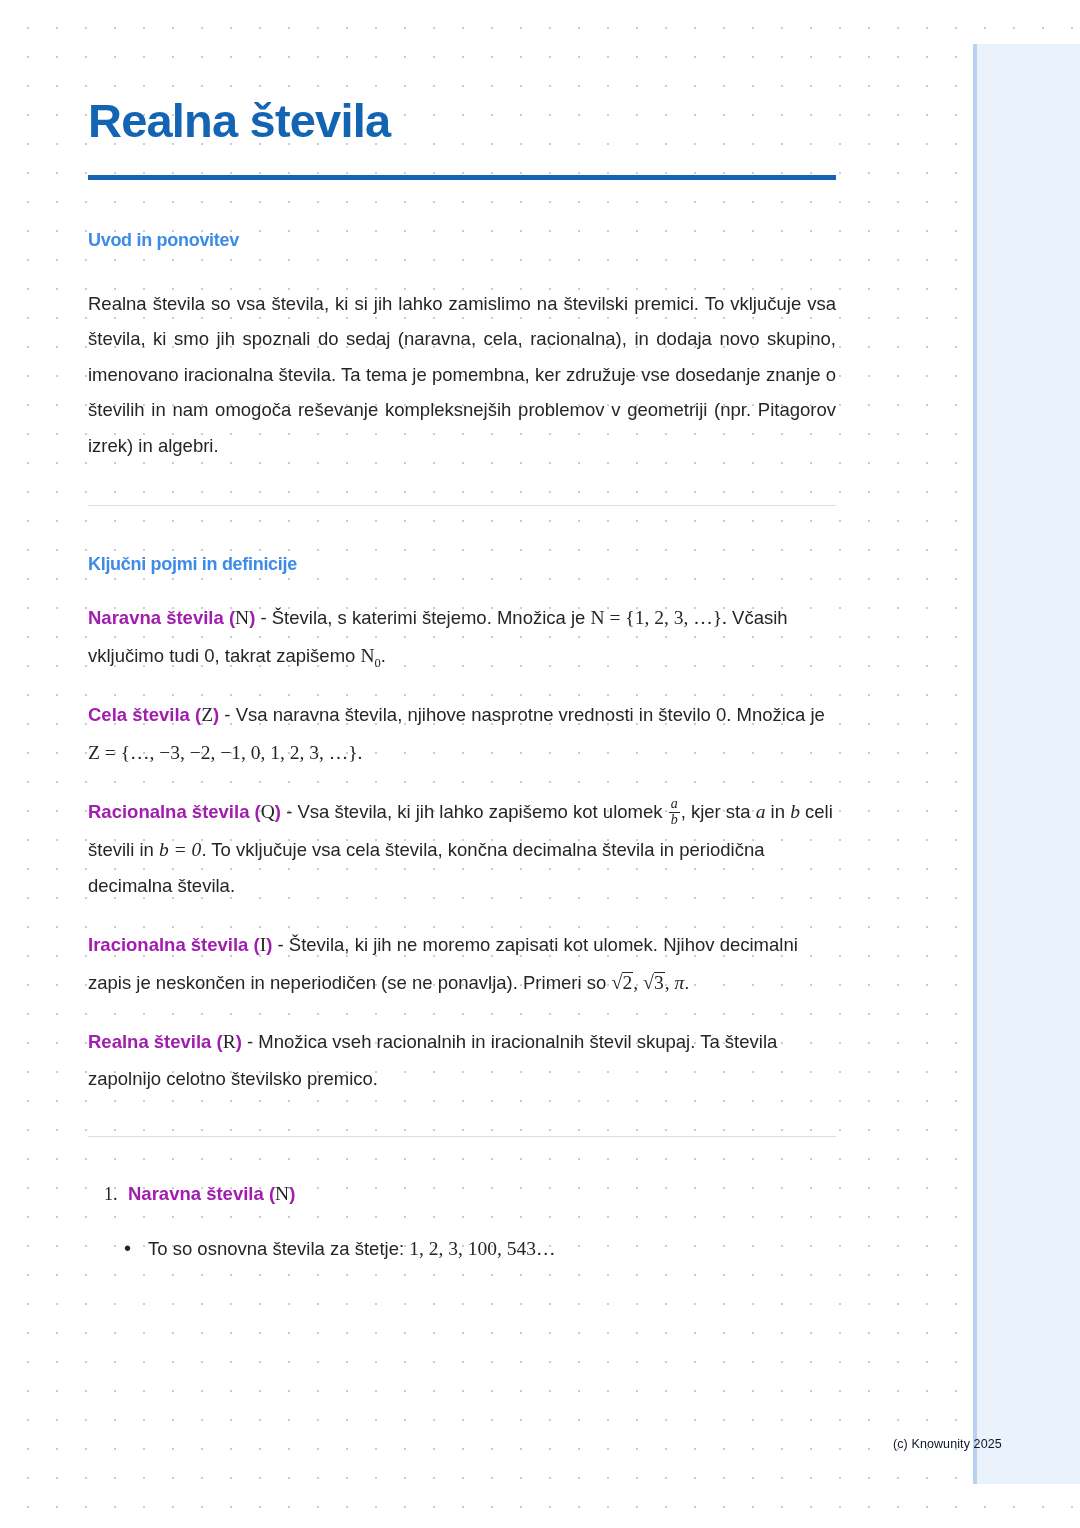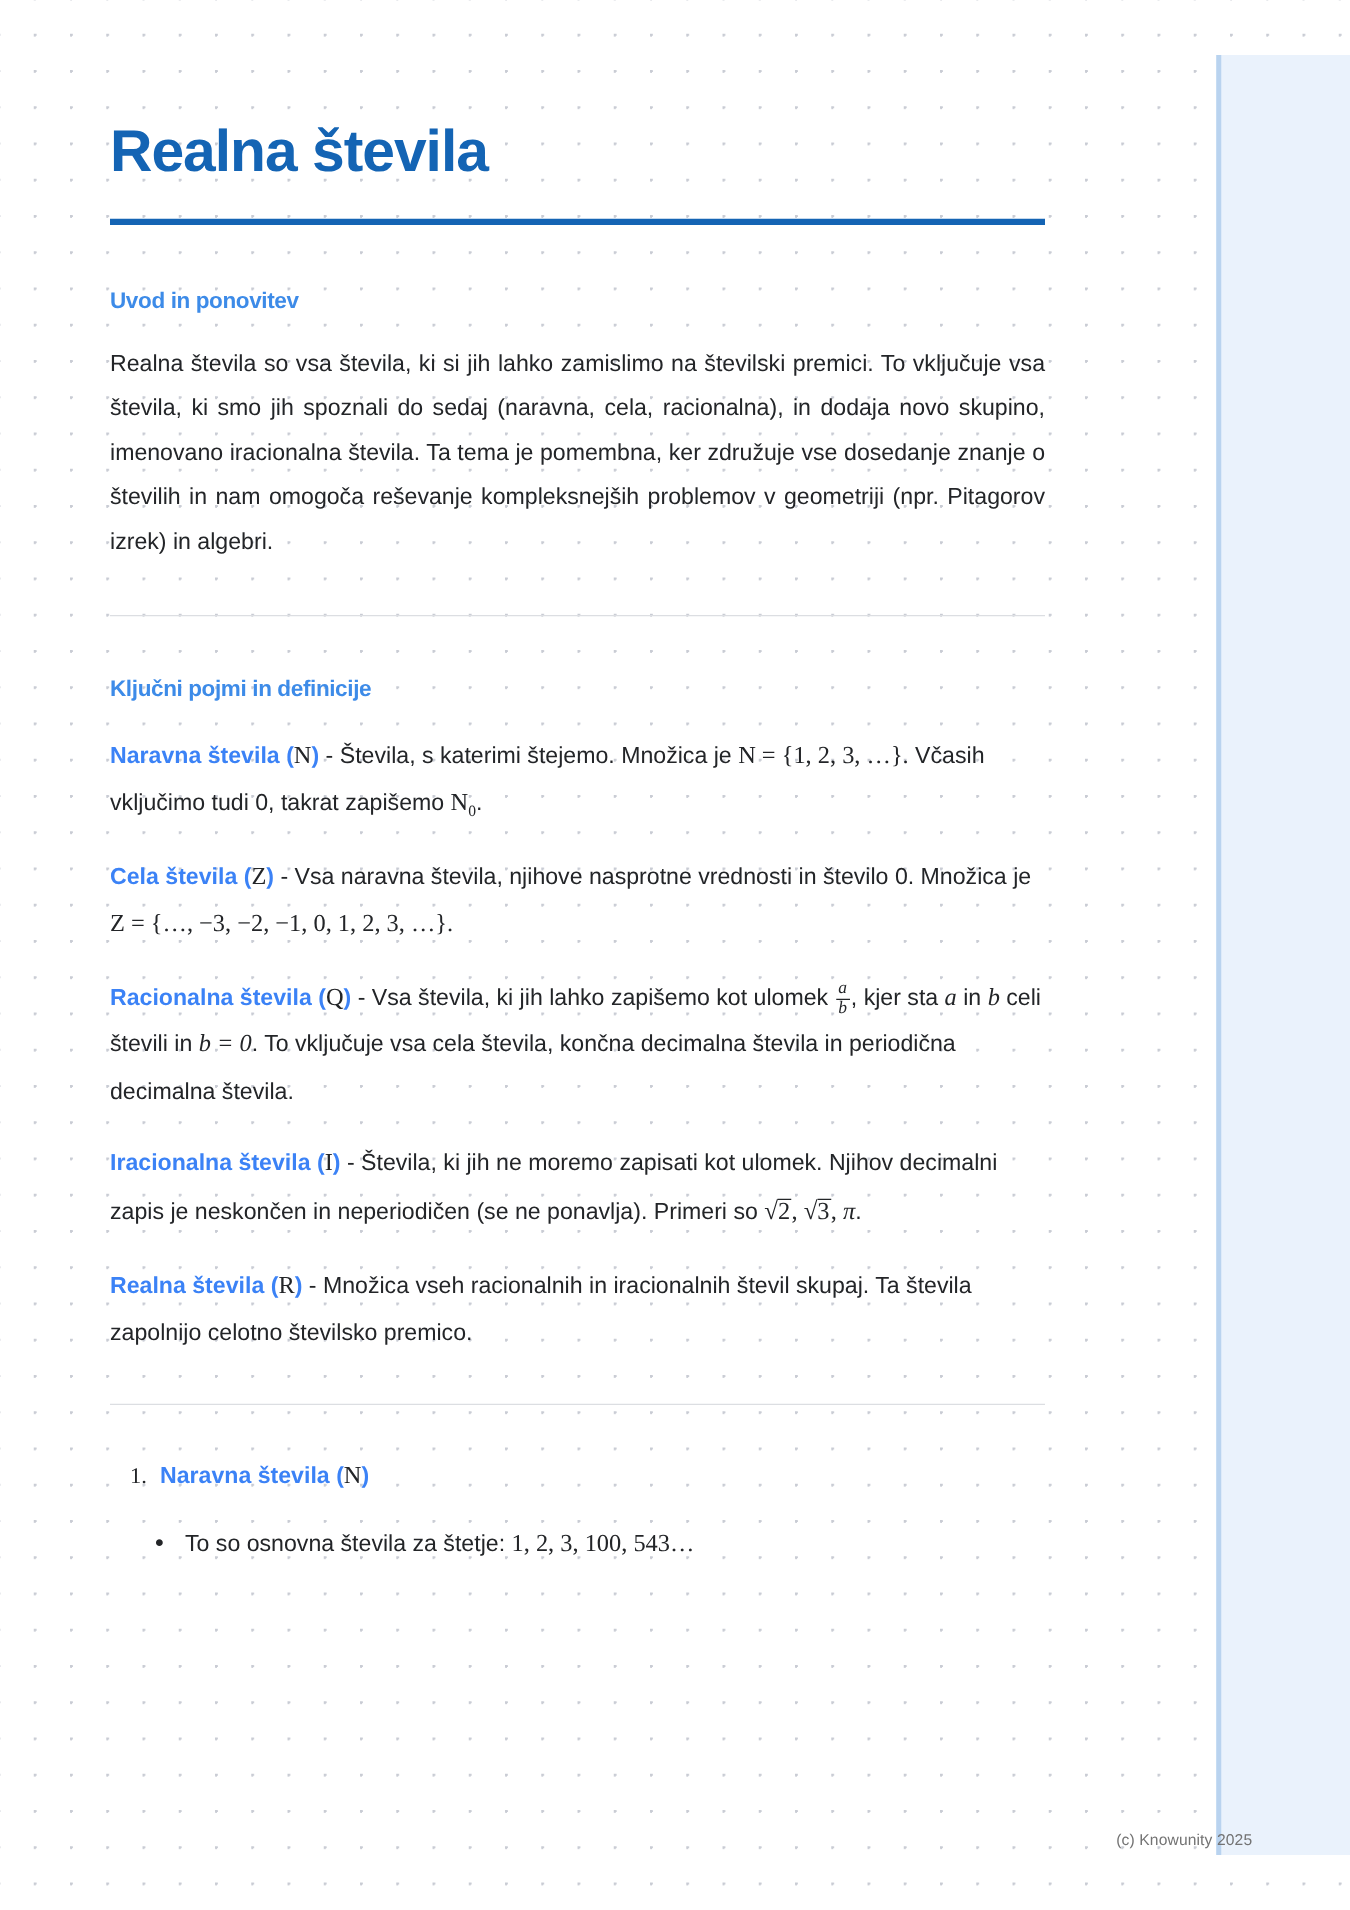--- a/index.html
+++ b/index.html
@@ -79,32 +79,32 @@
   .sec-detail     { padding-top: 44px; }
 
   p.body-text {
     font-size: 18.5px;
     line-height: 1.92;
     color: #232528;
     margin: 18px 0 0 0;
     text-align: justify;
     text-justify: inter-word;
   }
-  p.body-text.first { margin-top: 22px; }
+  p.body-text.first { margin-top: 35px; }
 
   .term-block {
     font-size: 18.5px;
     line-height: 1.92;
     color: #232528;
     margin: 0;
     padding-top: 22px;
     text-align: left;
   }
   .term-block.first { padding-top: 24px; }
-  .term-name { font-weight: 700; color: #3b82f6; }
+  .term-name { font-weight: 700; color: #a21caf; }
   .ital { }
 
   
   .m {
     font-family: "Liberation Serif", "DejaVu Serif", serif;
     font-size: 19.5px;
   }
   .mi {
     font-family: "Liberation Serif", "DejaVu Serif", serif;
     font-style: italic;
@@ -180,24 +180,23 @@
     top: -1px;
     font-size: 20px;
     color: #232528;
   }
 
   #footer-watermark {
     position: absolute;
     left: 893px;
     top: 1437px;
     font-size: 12.5px;
-    color: #737373;
+    color: #0f172a;
     letter-spacing: 0.1px;
     white-space: nowrap;
-    margin-top: 28px;
   }
 </style>
 </head>
 <body>
 
 <div id="page"></div>
 <div id="margin-band"></div>
 <div id="margin-rule"></div>
 
 <div id="content">

